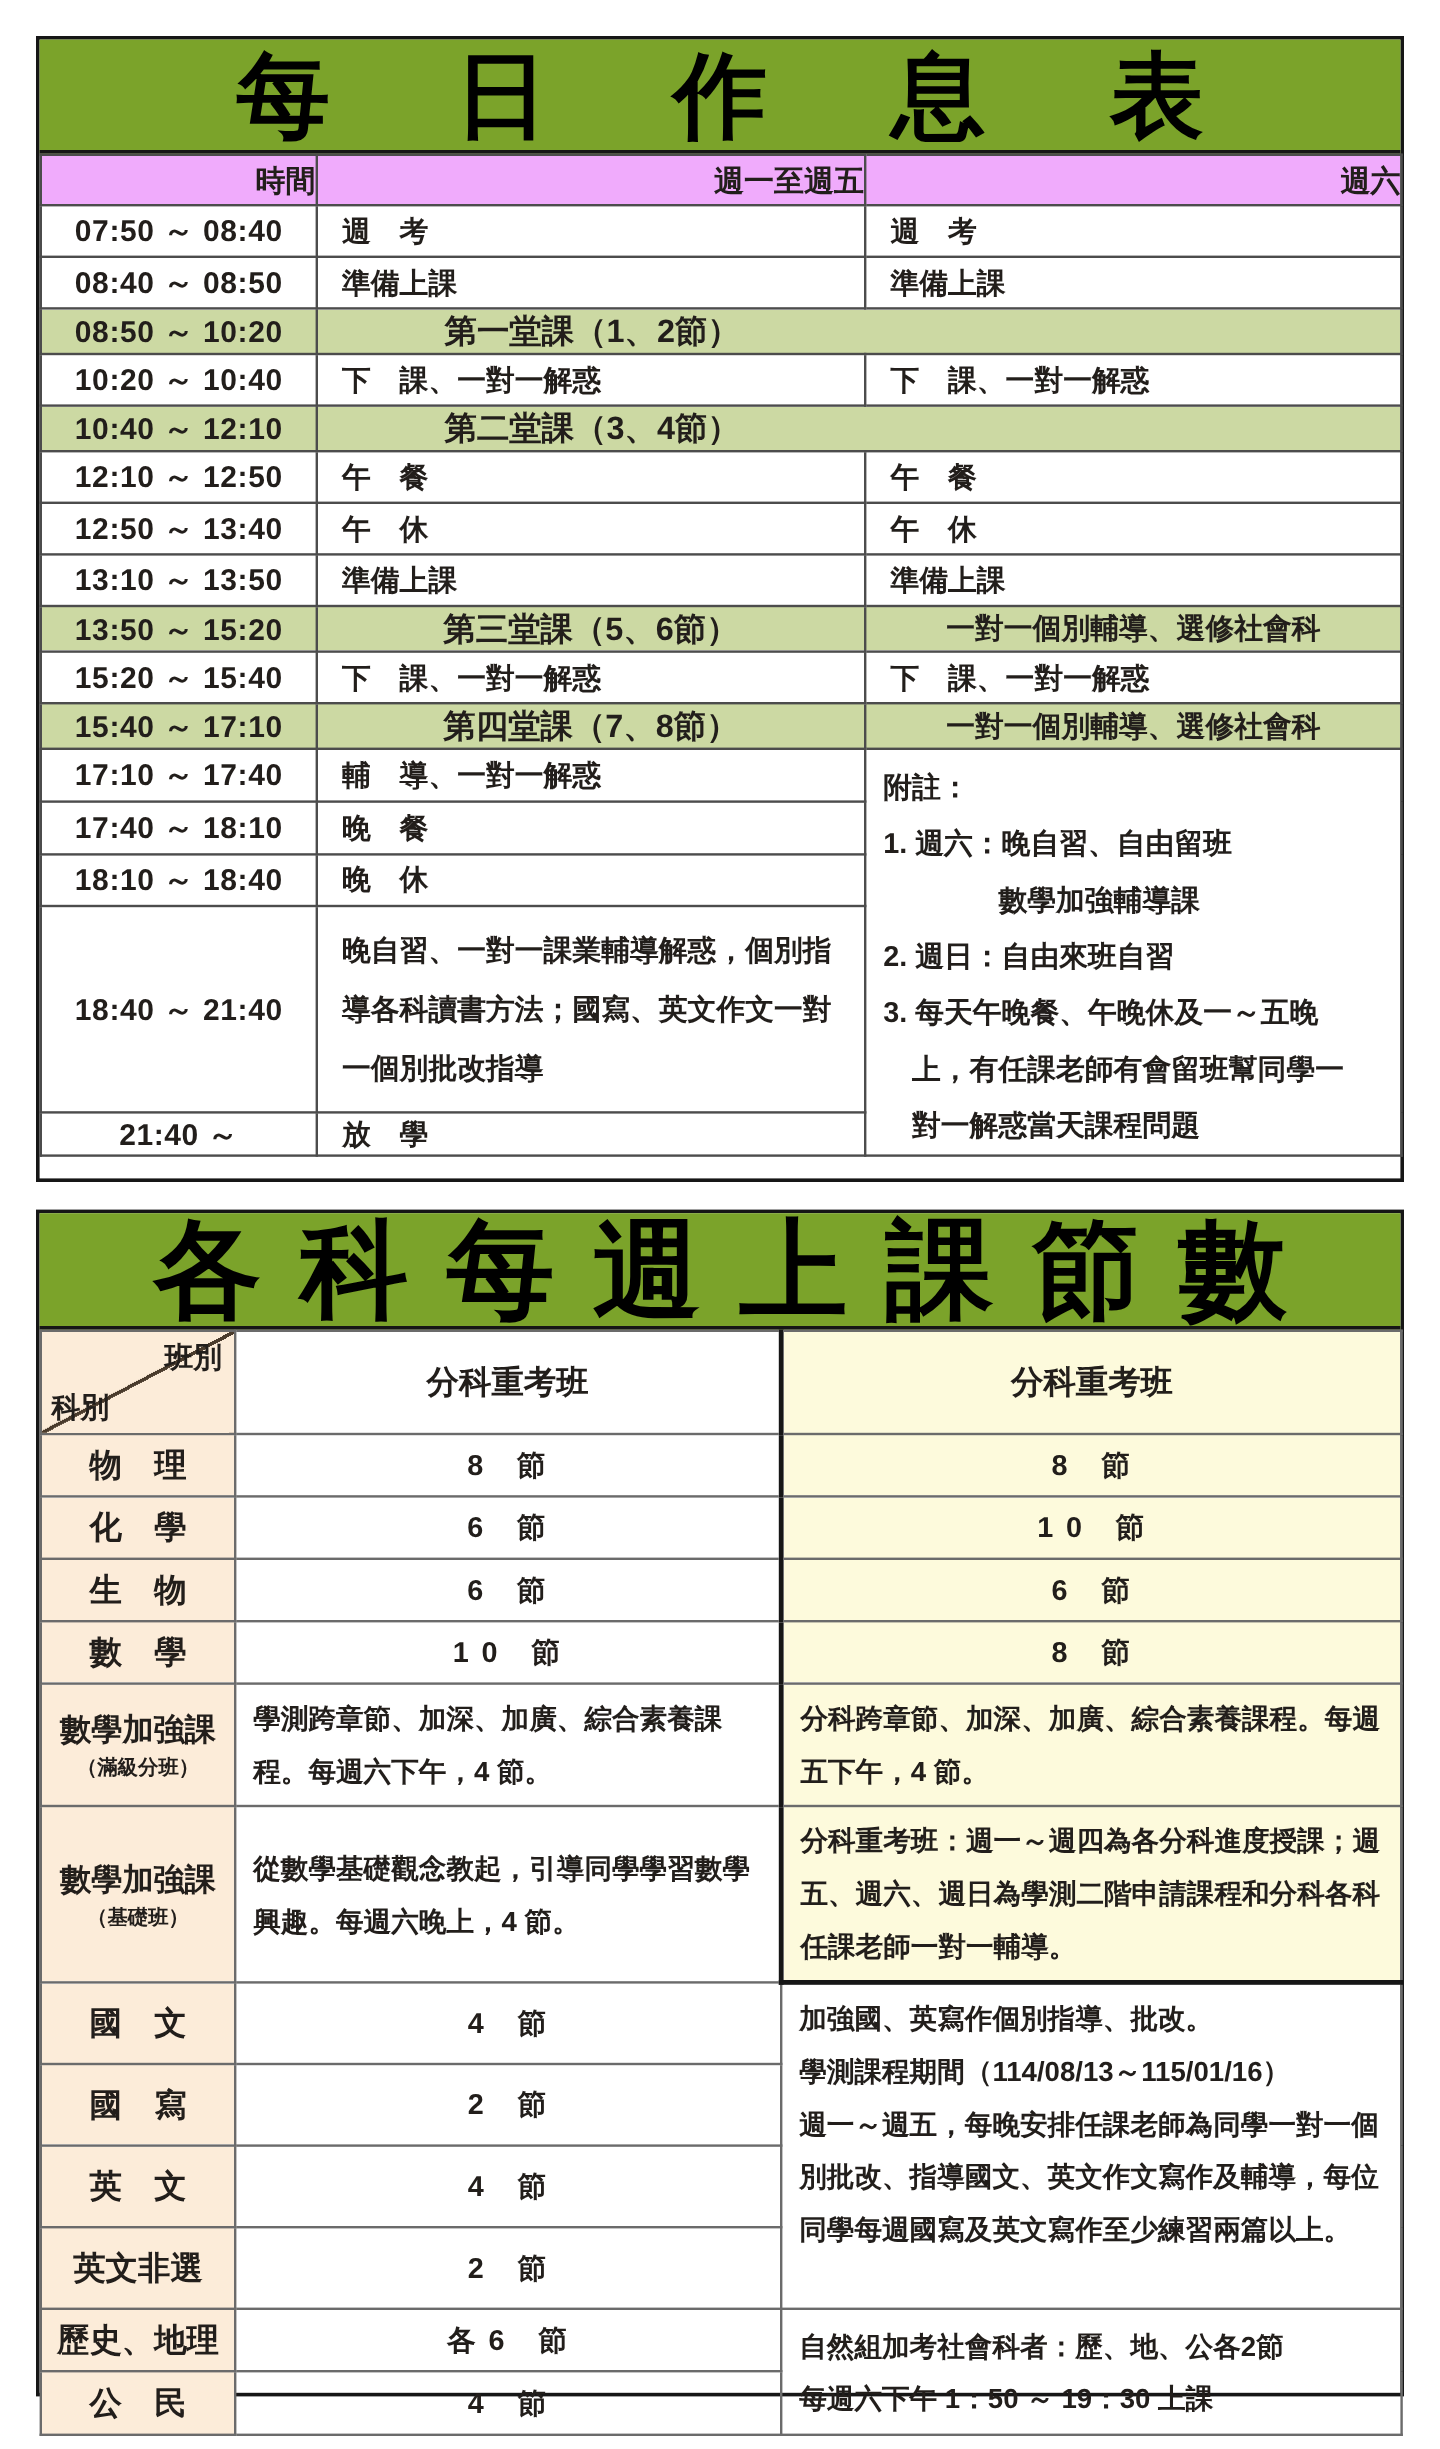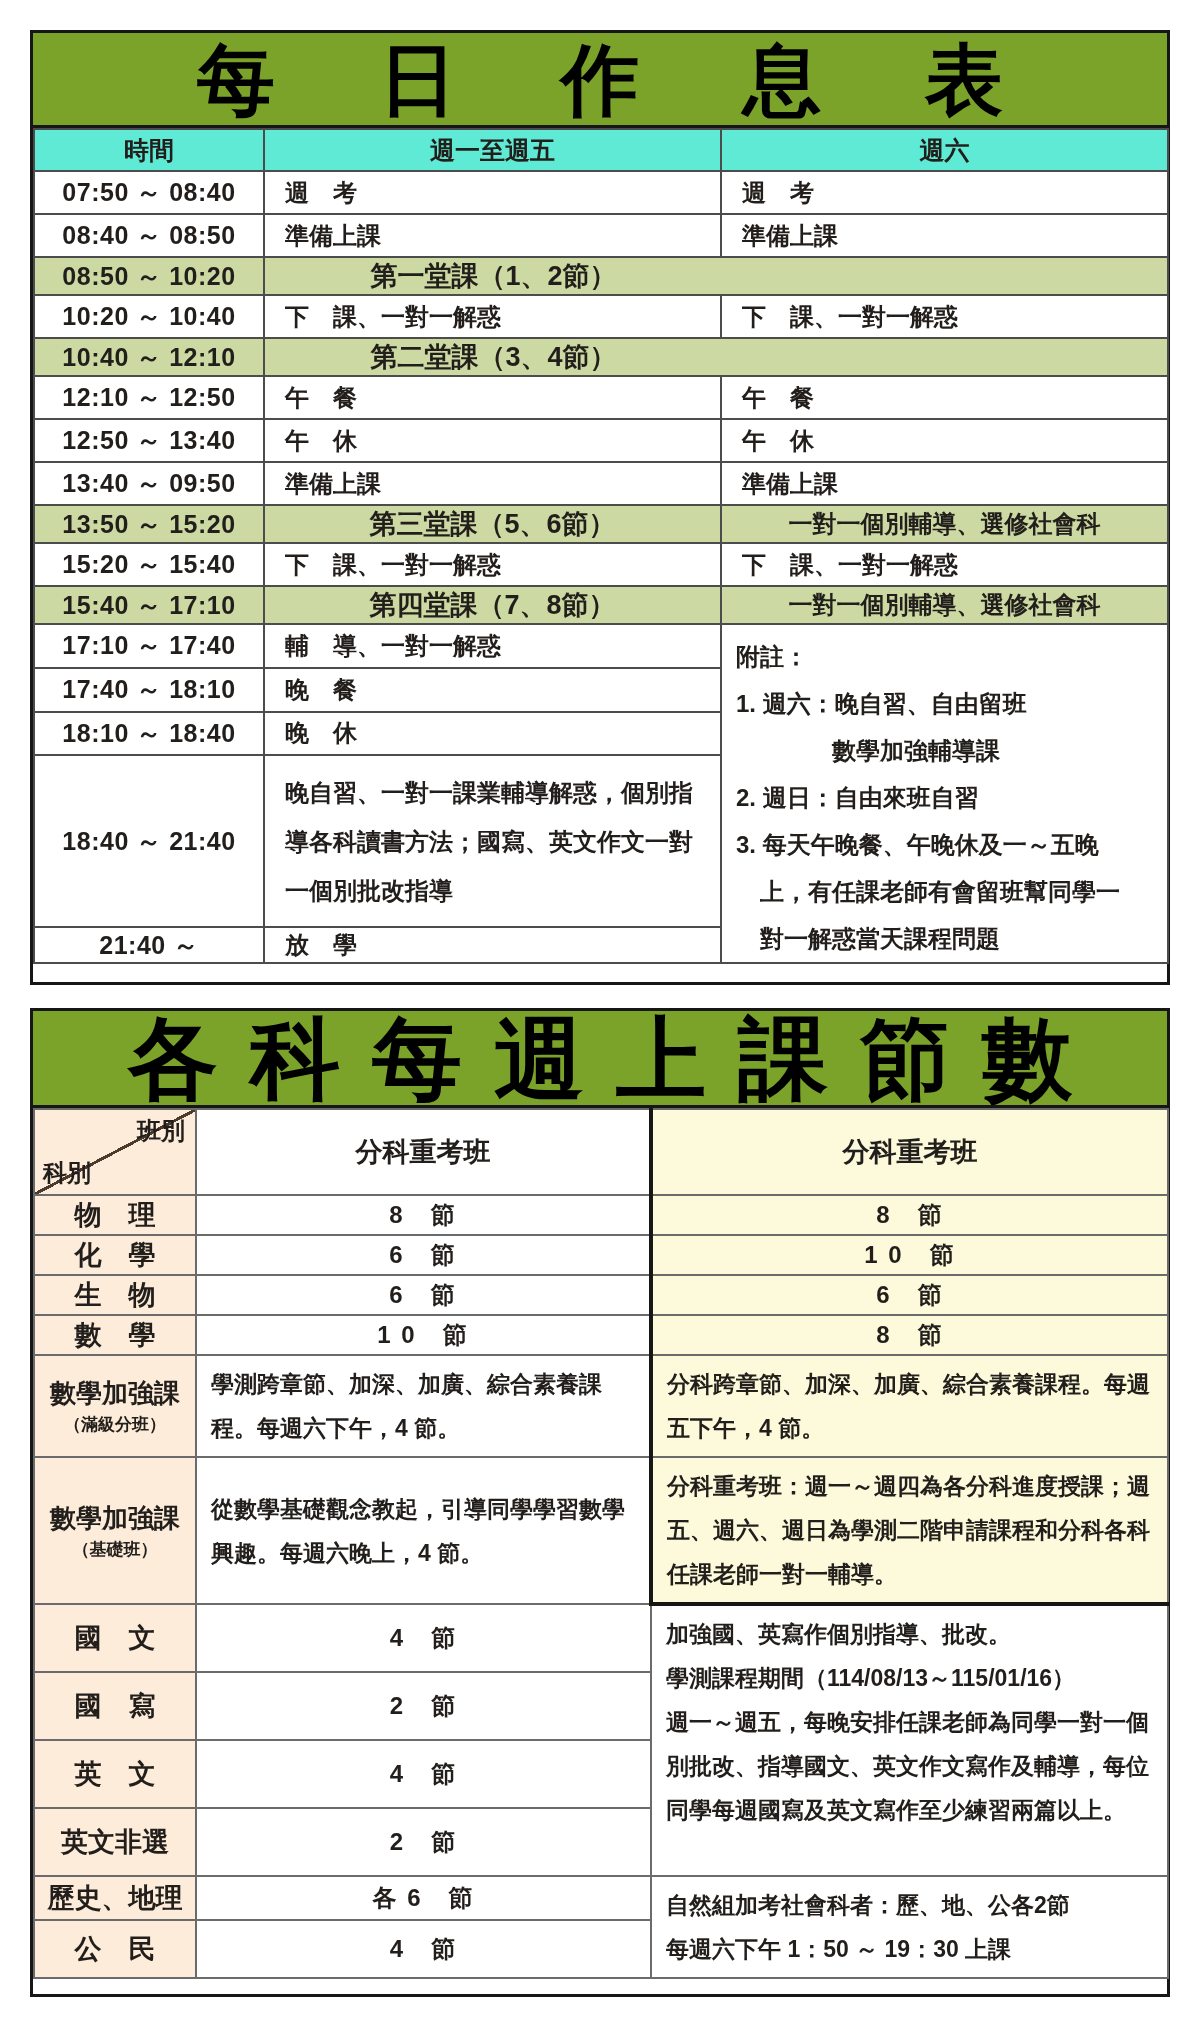--- a/index.html
+++ b/index.html
@@ -13,21 +13,21 @@
   .band{background:#7ba32a;color:#000000;text-align:center;
         border-bottom:3px solid #161616;overflow:hidden;white-space:nowrap;}
   #daily-band{height:92px;line-height:94px;font-size:78px;letter-spacing:104px;text-indent:104px;}
   #weekly-band{height:94px;line-height:96px;font-size:90px;letter-spacing:32px;text-indent:32px;}
 
   table{border-collapse:collapse;table-layout:fixed;width:100%;}
   td{border:2px solid #4c4c4c;padding:0;vertical-align:middle;overflow:hidden;}
   #weekly-table td{border-color:#6b6b6b;}
 
   
-  .hdr{background:#5eead4;text-align:center;font-size:25px;height:40px;}
+  .hdr{background:#f0abfc;text-align:right;font-size:25px;height:40px;}
   .c-time{text-align:center;font-size:25px;letter-spacing:.5px;white-space:nowrap;}
   .c-txt{padding-left:20px;font-size:24px;text-align:left;}
   .c-green{background:#ccd9a3;}
   .period{font-size:27px;}
   .merged-wrap{width:457px;text-align:center;}
   .c-green-center{text-align:center;font-size:24px;}
   .r43{height:43px;} .r48{height:32px;} .r146{height:146px;}
   .tallcell{padding:10px 16px 10px 20px;font-size:24px;line-height:49px;text-align:left;}
   .notes{vertical-align:top;padding:8px 10px 0 14px;font-size:24px;text-align:left;}
   .note-line{line-height:47px;white-space:pre-wrap;}
@@ -43,21 +43,21 @@
   .corner .bl{position:absolute;bottom:5px;left:8px;}
   .colhead{text-align:center;font-size:27px;}
   .yellow{background:#fdfadc;}
   .thickL{border-left:4px solid #161616 !important;}
   .thickB{border-bottom:4px solid #161616 !important;}
   .subj{background:#fcecd9;text-align:center;font-size:27px;}
   .subj .sub{font-size:17px;margin-top:2px;}
   .num{text-align:center;font-size:24px;letter-spacing:2px;}
   .para{font-size:23px;line-height:44px;padding:6px 12px 6px 14px;text-align:left;vertical-align:middle;}
   .para-top{vertical-align:top;}
-  .r52{height:40px;} .r89{height:89px;} .r140{height:140px;} .r68{height:68px;} .r53{height:53px;padding-left:28px;}
+  .r52{height:52px;} .r89{height:89px;} .r140{height:140px;} .r68{height:68px;} .r53{height:53px;padding-left:28px;}
 </style>
 </head>
 <body>
 
 <div class="board" id="daily-board">
   <div class="band" id="daily-band">每日作息表</div>
   <table id="daily-table">
     <colgroup>
         <col style="width:230px">
         <col style="width:457px">
@@ -101,21 +101,21 @@
       <td class="c-time">12:10 ～ 12:50</td>
       <td class="c-txt">午　餐</td>
       <td class="c-txt">午　餐</td>
     </tr>
     <tr class="r43">
       <td class="c-time">12:50 ～ 13:40</td>
       <td class="c-txt">午　休</td>
       <td class="c-txt">午　休</td>
     </tr>
     <tr class="r43">
-      <td class="c-time">13:40 ～ 09:50</td>
+      <td class="c-time">13:10 ～ 13:50</td>
       <td class="c-txt">準備上課</td>
       <td class="c-txt">準備上課</td>
     </tr>
     <tr class="r48">
       <td class="c-time c-green">13:50 ～ 15:20</td>
       <td class="c-green period" style="text-align:center">第三堂課（5、6節）</td>
       <td class="c-green c-green-center">一對一個別輔導、選修社會科</td>
     </tr>
     <tr class="r43">
       <td class="c-time">15:20 ～ 15:40</td>

